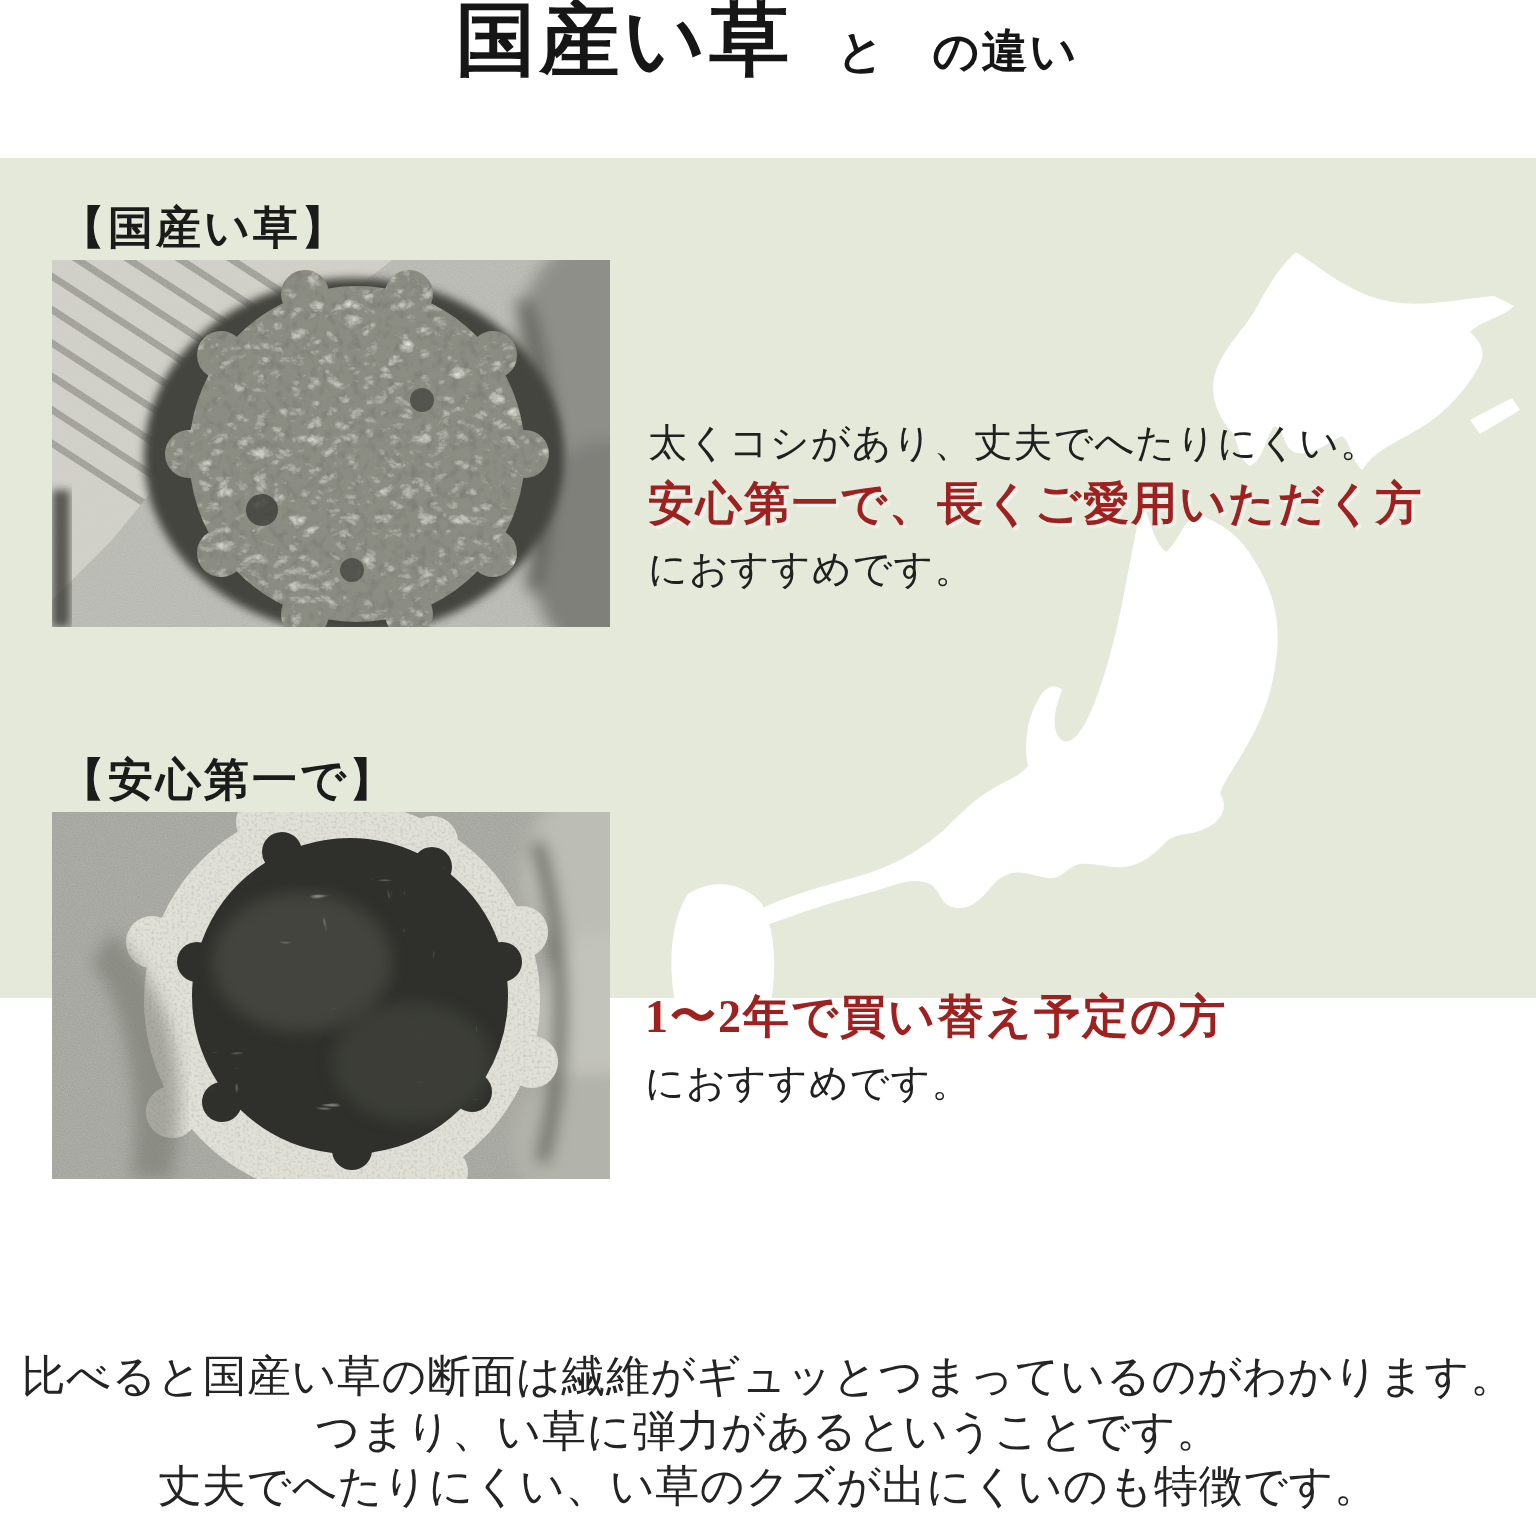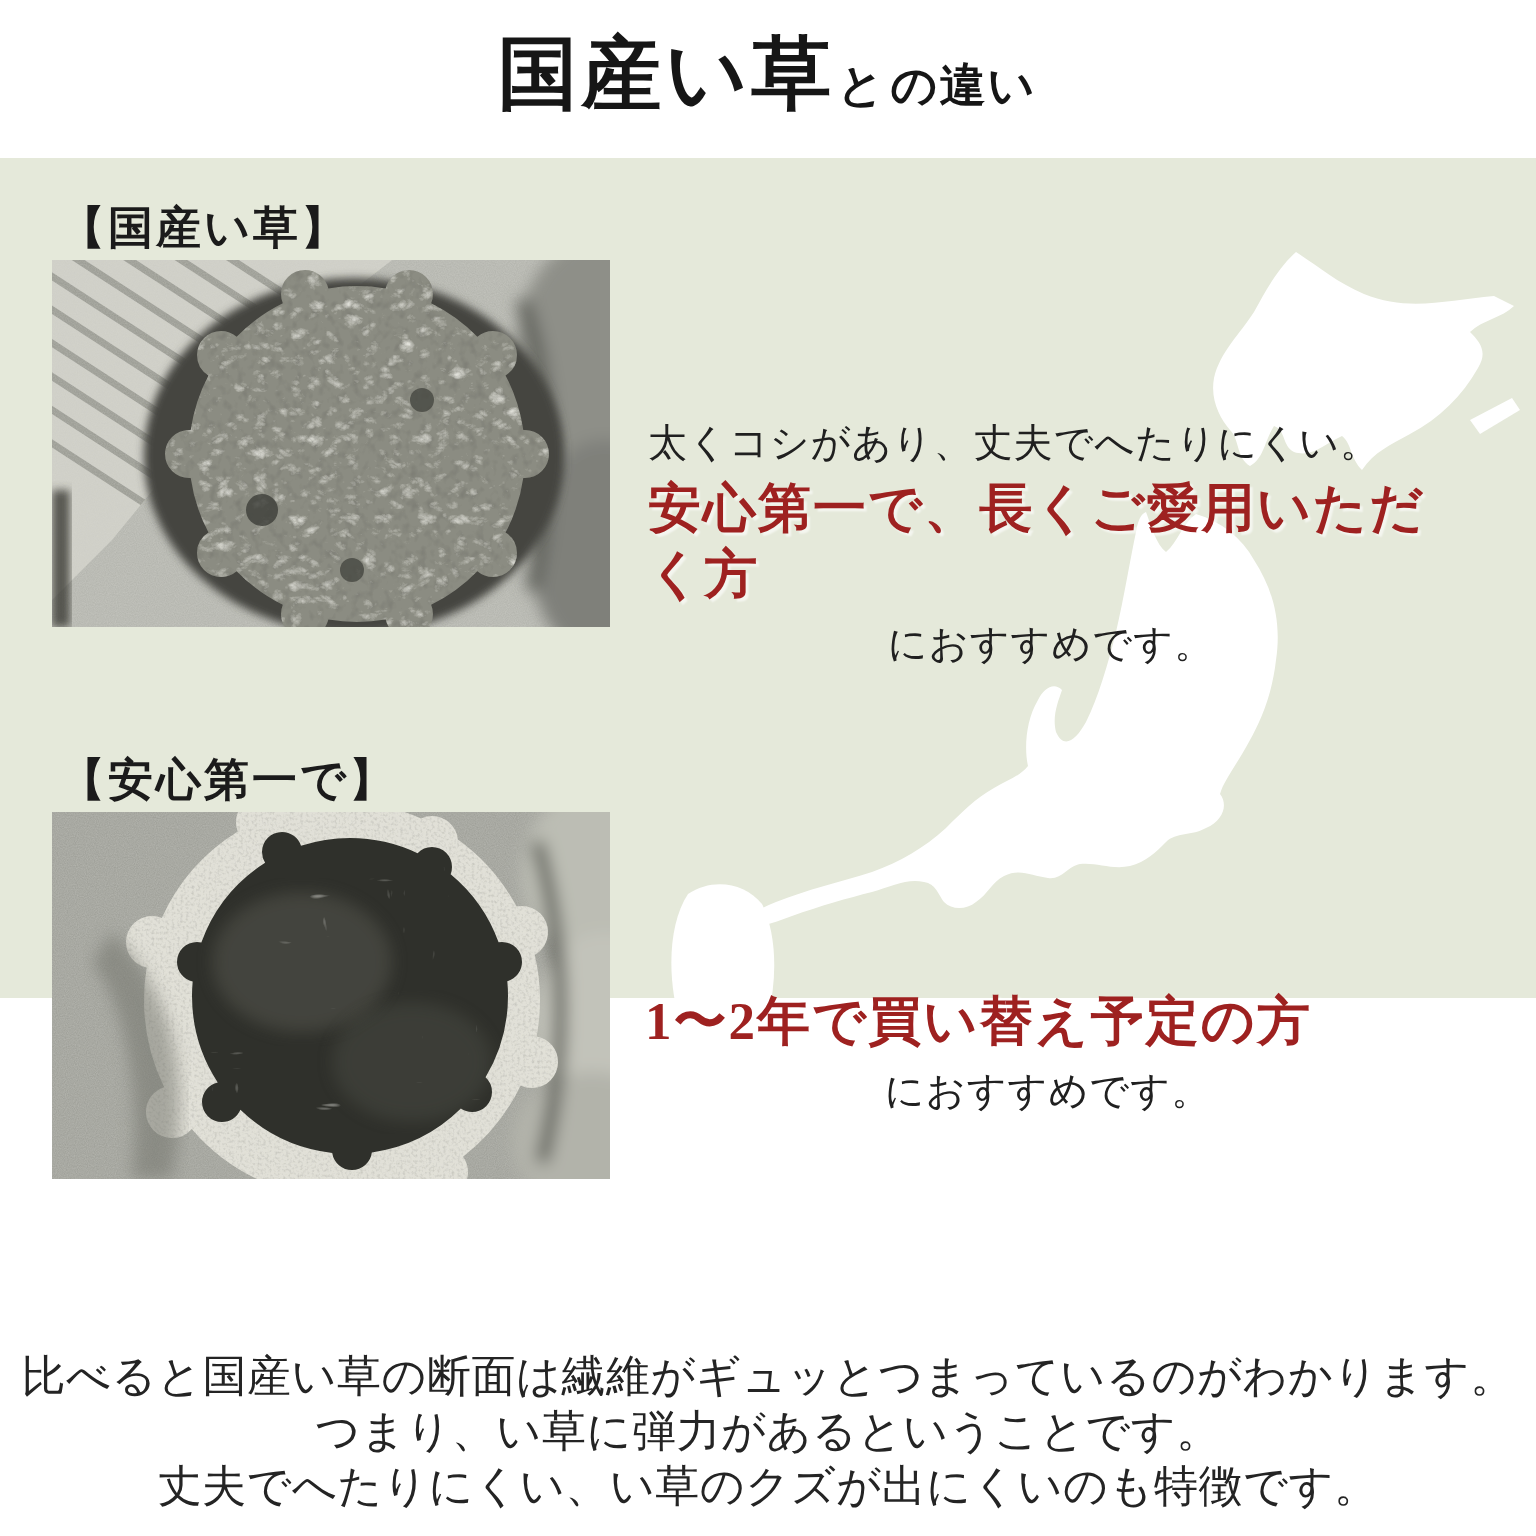--- a/index.html
+++ b/index.html
@@ -4,45 +4,45 @@
 <style>
   html,body{margin:0;padding:0;background:#ffffff;}
   .page{
     position:relative;width:1536px;height:1536px;background:#ffffff;overflow:hidden;
     font-family:"Liberation Serif","DejaVu Serif",serif;color:#1f1f1f;
   }
   
   .title-row{
     position:absolute;top:0;left:0;width:1536px;height:158px;
     display:flex;justify-content:center;align-items:baseline;
-    padding-top:34px;box-sizing:border-box;font-weight:700;color:#161616;
+    box-sizing:border-box;font-weight:700;color:#161616;gap:42px;
   }
   .t-big{font-size:80px;line-height:1;letter-spacing:4px;}
   .t-small{font-size:46px;line-height:1;letter-spacing:2px;padding:0 2px;}
   
   .panel{position:absolute;top:158px;left:0;width:1536px;height:840px;background:#e5e9da;}
   .japan-map{position:absolute;left:560px;top:82px;width:976px;height:1075px;}
   .sec-label{
     position:absolute;left:60px;font-size:45px;font-weight:600;
     letter-spacing:3px;color:#1b1b1b;line-height:1;
   }
   .label-domestic{top:48px;}
   .label-chinese{top:600px;}
   .photo{position:absolute;left:52px;width:558px;height:367px;display:block;}
   .photo-domestic{top:102px;}
   .photo-chinese{top:654px;}
   .tblock{position:absolute;width:806px;margin-top:40px;}
   .tblock-domestic{left:648px;top:222px;}
   .tblock-chinese{left:645px;top:782px;}
   .t-line{font-size:39px;line-height:1.2;color:#202020;letter-spacing:1px;}
   .t-red{
-    font-size:53px;line-height:1.25;font-weight:700;color:#9e2120;letter-spacing:2px;
+    font-size:46px;line-height:1.25;font-weight:700;color:#9e2120;letter-spacing:2px;
     margin-top:8px;text-shadow:3px 3px 2px rgba(255,255,255,0.6);
   }
-  .t-right{font-size:39px;line-height:1.2;text-align:center;color:#202020;margin-top:14px;letter-spacing:1px;}
+  .t-right{font-size:39px;line-height:1.2;text-align:left;color:#202020;margin-top:14px;letter-spacing:1px;}
   
   .footer{
     position:absolute;top:1313px;left:0;width:1536px;height:182px;background:#ffffff;
     box-sizing:border-box;padding-top:36px;text-align:center;border-radius:26px;
   }
   .f-line{font-size:44px;line-height:55px;color:#242424;letter-spacing:0.5px;}
 </style>
 </head>
 <body>
 

